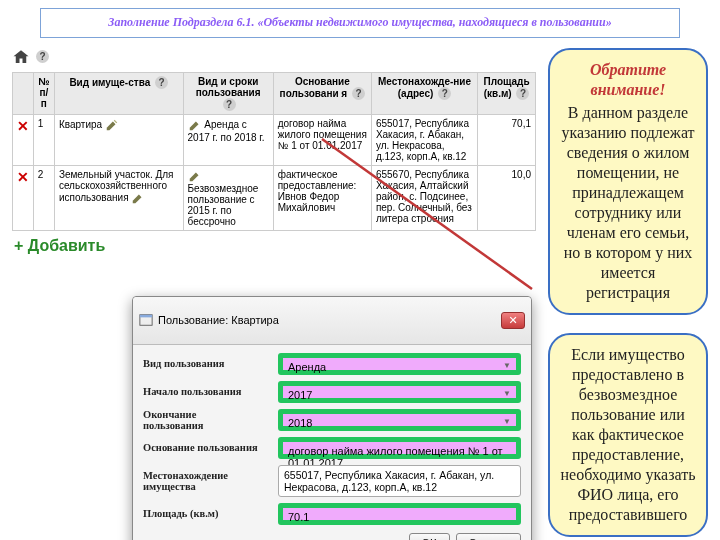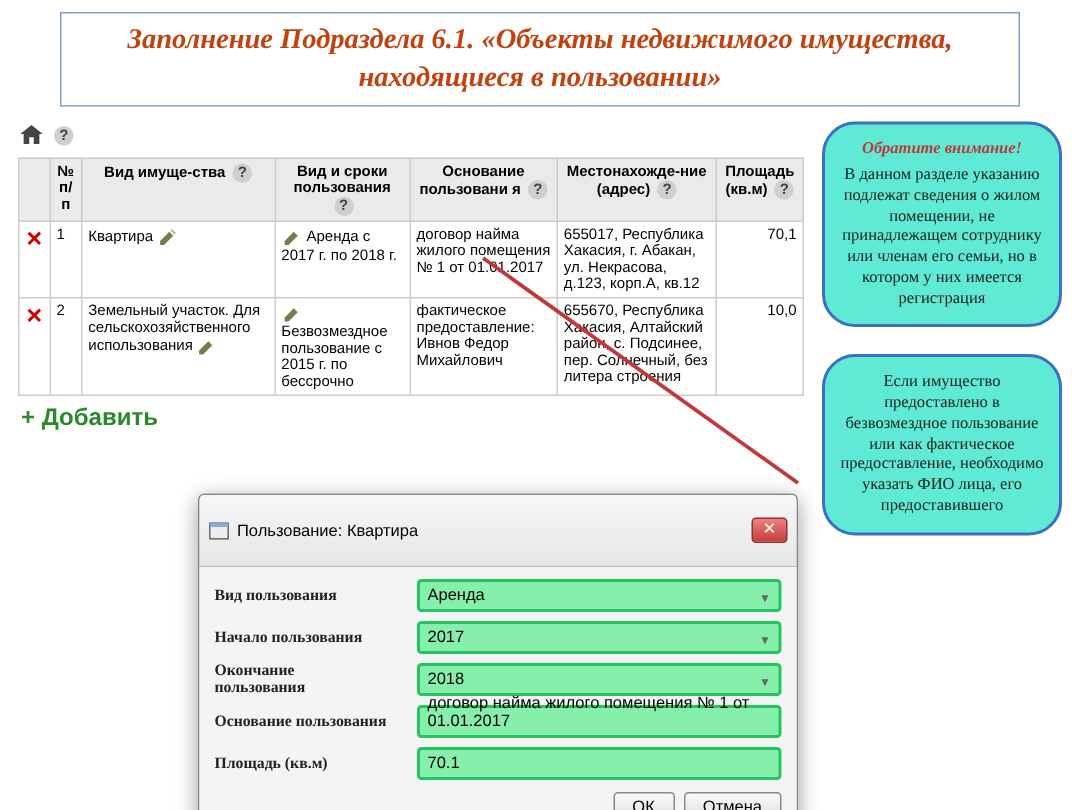--- a/index.html
+++ b/index.html
@@ -1,17 +1,17 @@
 <!DOCTYPE html>
 <html><head>
 <meta charset="utf-8">
 <style>
   * { box-sizing: border-box; margin: 0; padding: 0; }
   body { width: 720px; height: 540px; font-family: Arial, sans-serif; font-size: 10px; background: #fff; position: relative; overflow: hidden; }
-  .page-title { margin: 8px 40px 6px; padding: 6px 8px; border: 1.5px solid #7da3d8; color: #c2410c; font-style: italic; font-weight: bold; font-size: 19px; text-align: center; line-height: 1.3; font-family: Georgia, serif; }
+  .page-title { margin: 8px 40px 6px; padding: 6px 8px; border: 1.5px solid #7da3d8; color: #8b5cf6; font-style: italic; font-weight: bold; font-size: 12px; text-align: center; line-height: 1.3; font-family: Georgia, serif; }
   .main { display: flex; gap: 12px; padding: 0 12px; }
   .left { flex: 1; position: relative; }
   .section-head { display: flex; align-items: center; gap: 6px; font-weight: bold; font-size: 13px; color: #222; padding: 4px 0 6px; }
   .house-icon { width: 18px; height: 18px; }
   .qmark { display: inline-block; width: 13px; height: 13px; border-radius: 50%; background: #cfcfcf; color: #444; font-size: 10px; line-height: 13px; text-align: center; }
   table.data { width: 100%; border-collapse: collapse; background: #fff; }
   table.data th, table.data td { border: 1px solid #ccc; padding: 3px 4px; vertical-align: top; font-size: 10px; }
   table.data th { background: #eaeaea; font-weight: bold; text-align: center; }
   table.data th .qmark { margin-left: 2px; }
   .delx { color: #c00; font-weight: bold; font-size: 14px; text-align: center; display: block; }
@@ -20,28 +20,28 @@
   .add { color: #2a8a2a; font-weight: bold; padding: 6px 2px; cursor: pointer; font-size: 16px; }
   .add .plus { color: #2a8a2a; }
   
   .dialog { position: absolute; left: 120px; top: 252px; width: 400px; background: linear-gradient(#fafafa,#eaeaea); border: 1px solid #888; border-radius: 4px; box-shadow: 0 4px 14px rgba(0,0,0,.4); }
   .dlg-title { display: flex; align-items: center; justify-content: space-between; padding: 15px 6px; font-size: 11px; background: linear-gradient(#f7f7f7,#e6e6e6); border-bottom: 1px solid #bbb; border-radius: 4px 4px 0 0; }
   .dlg-title .l { display: flex; align-items: center; gap: 5px; }
   .closebtn { width: 24px; height: 17px; background: linear-gradient(#f08080,#c63c3c); border: 1px solid #963030; border-radius: 3px; color: #fff; text-align: center; line-height: 15px; font-size: 11px; cursor: pointer; }
   .dlg-body { padding: 8px 10px 10px; background: #f4f4f4; }
   .frow { display: flex; align-items: center; margin-bottom: 6px; gap: 20px; }
   .flabel { width: 115px; font-weight: bold; font-size: 10.5px; color: #222; font-family: Georgia, serif; }
-  .finput, .fselect { flex: 1; border: 2px solid #22c55e; border-radius: 3px; padding: 3px 5px; background: #86efac; font-size: 11px; height: 22px; display: flex; align-items: flex-end; justify-content: space-between; }
+  .finput, .fselect { flex: 1; border: 5px solid #22c55e; border-radius: 3px; padding: 3px 5px; background: #f0abfc; font-size: 11px; height: 22px; display: flex; align-items: flex-start; justify-content: space-between; }
   .fselect .caret { color: #666; font-size: 8px; }
   .ftextarea { flex: 1; border: 1px solid #aaa; border-radius: 3px; padding: 3px 5px; background: #fff; font-size: 10.5px; min-height: 30px; }
   .dlg-buttons { display: flex; justify-content: flex-end; gap: 6px; margin-top: 8px; }
   .btn { border: 1px solid #888; background: linear-gradient(#fafafa,#ddd); border-radius: 3px; padding: 3px 12px; font-size: 11px; cursor: pointer; }
 
   .right { width: 160px; display: flex; flex-direction: column; gap: 18px; padding-top: 4px; }
-  .callout { border: 2px solid #3a6fc4; border-radius: 22px; padding: 10px 10px; font-size: 11px; text-align: center; color: #222; line-height: 1.25; font-family: Georgia, serif; background: #5eead4; }
+  .callout { border: 2px solid #3a6fc4; border-radius: 22px; padding: 10px 10px; font-size: 16px; text-align: center; color: #222; line-height: 1.25; font-family: Georgia, serif; background: #fef9c3; }
   .callout .hl { color: #c23838; font-style: italic; font-weight: bold; display: block; margin-bottom: 3px; }
   
   .arrow-svg { position: absolute; pointer-events: none; }
 </style>
 </head>
 <body>
 
 <div class="page-title">Заполнение Подраздела 6.1. «Объекты  недвижимого имущества, находящиеся в пользовании»</div>
 
 <div class="main">
@@ -138,20 +138,24 @@
               <span class="caret">▼</span>
             </div>
         </div>
         <div class="frow">
           <div class="flabel">Основание пользования</div>
           <div class="finput">
               <span>договор найма жилого помещения № 1 от 01.01.2017</span>
             </div>
         </div>
         <div class="frow">
+          <div class="flabel">Местонахождение имущества</div>
+          <div class="ftextarea"><span>655017, Республика Хакасия, г. Абакан, ул. Некрасова, д.123, корп.А, кв.12</span></div>
+        </div>
+        <div class="frow">
           <div class="flabel">Площадь (кв.м)</div>
           <div class="finput">
               <span>70.1</span>
             </div>
         </div>
         <div class="dlg-buttons">
           <div class="btn">ОК</div>
           <div class="btn">Отмена</div>
         </div>
       </div>

